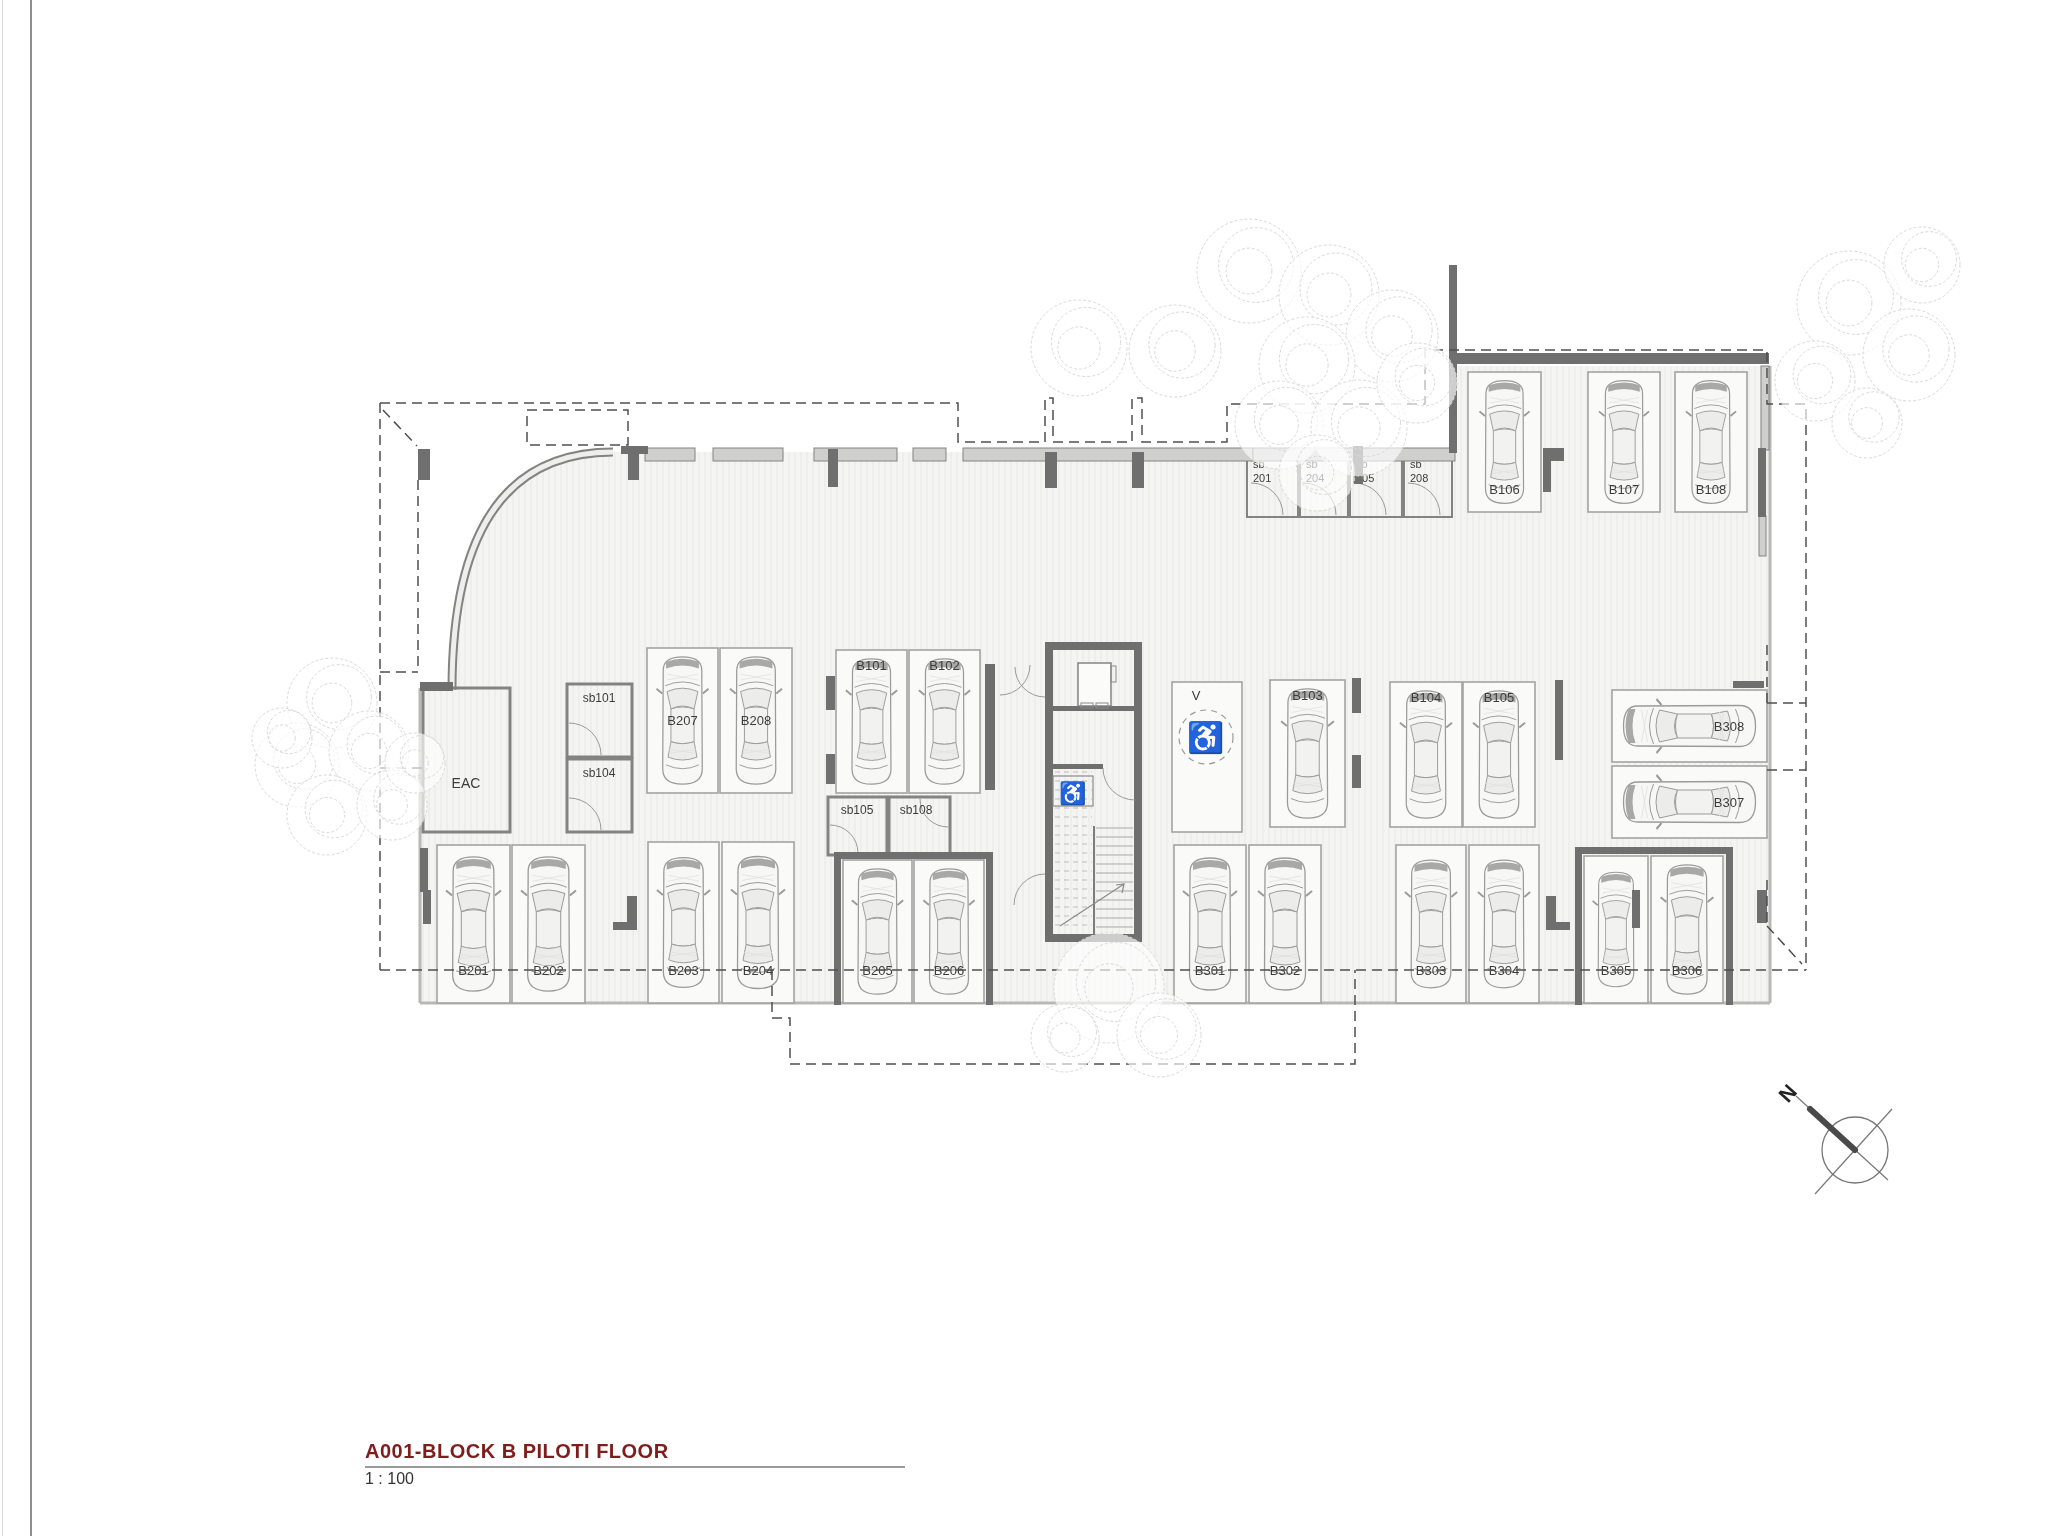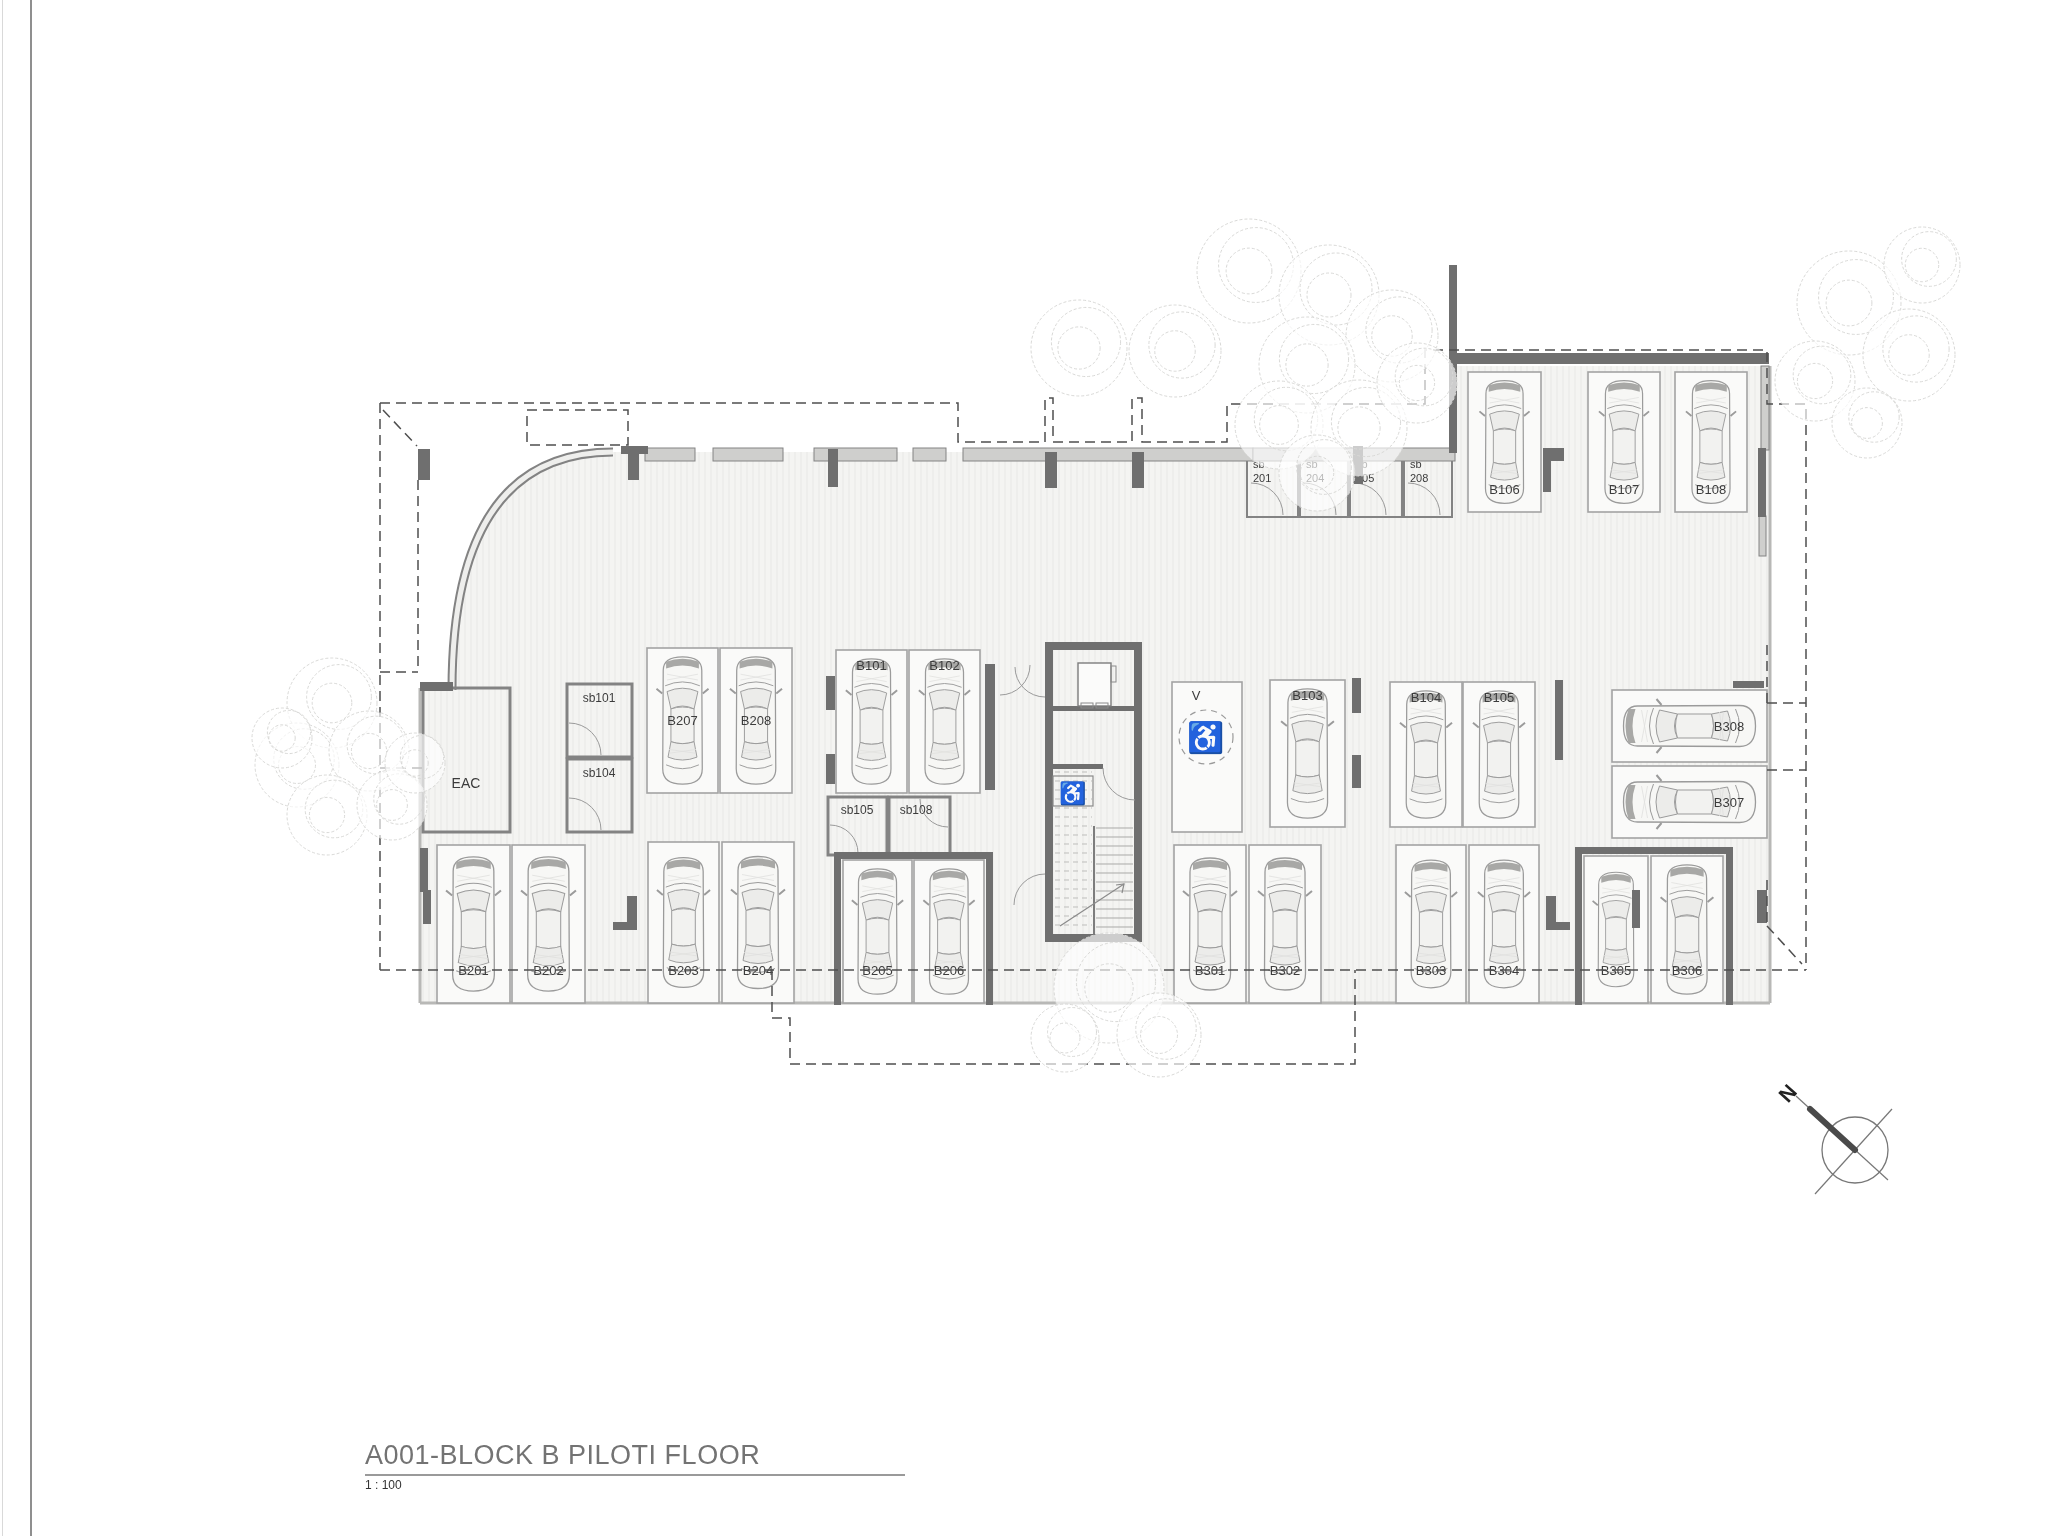--- a/index.html
+++ b/index.html
@@ -3,23 +3,23 @@
 <meta charset="utf-8">
 <style>
   html,body{margin:0;padding:0;background:#ffffff;}
   body{width:2065px;height:1536px;overflow:hidden;position:relative;
        font-family:"Liberation Sans",sans-serif;}
   #canvas{position:absolute;left:0;top:0;width:2065px;height:1536px;}
   .edge-line{position:absolute;top:0;bottom:0;}
   #edge1{left:2px;width:1px;background:#d9d9d9;}
   #edge2{left:30px;width:2px;background:#8f8f8f;}
   #title-block{position:absolute;left:365px;top:1440px;width:545px;}
-  #title-block .title{font-size:27px;font-weight:normal;color:#737373;letter-spacing:.5px;}
+  #title-block .title{font-size:20px;font-weight:bold;color:#7f1d1d;letter-spacing:.5px;}
   #title-block .rule{margin-top:3px;border-top:2px solid #9a9a9a;width:540px;}
-  #title-block .scale{margin-top:2px;font-size:12px;color:#333;}
+  #title-block .scale{margin-top:2px;font-size:16px;color:#333;}
   svg text{font-family:"Liberation Sans",sans-serif;}
 </style>
 </head>
 <body>
 
 <div id="edge1" class="edge-line"></div>
 <div id="edge2" class="edge-line"></div>
 
 <svg id="canvas" viewBox="0 0 2065 1536">
     <defs>

